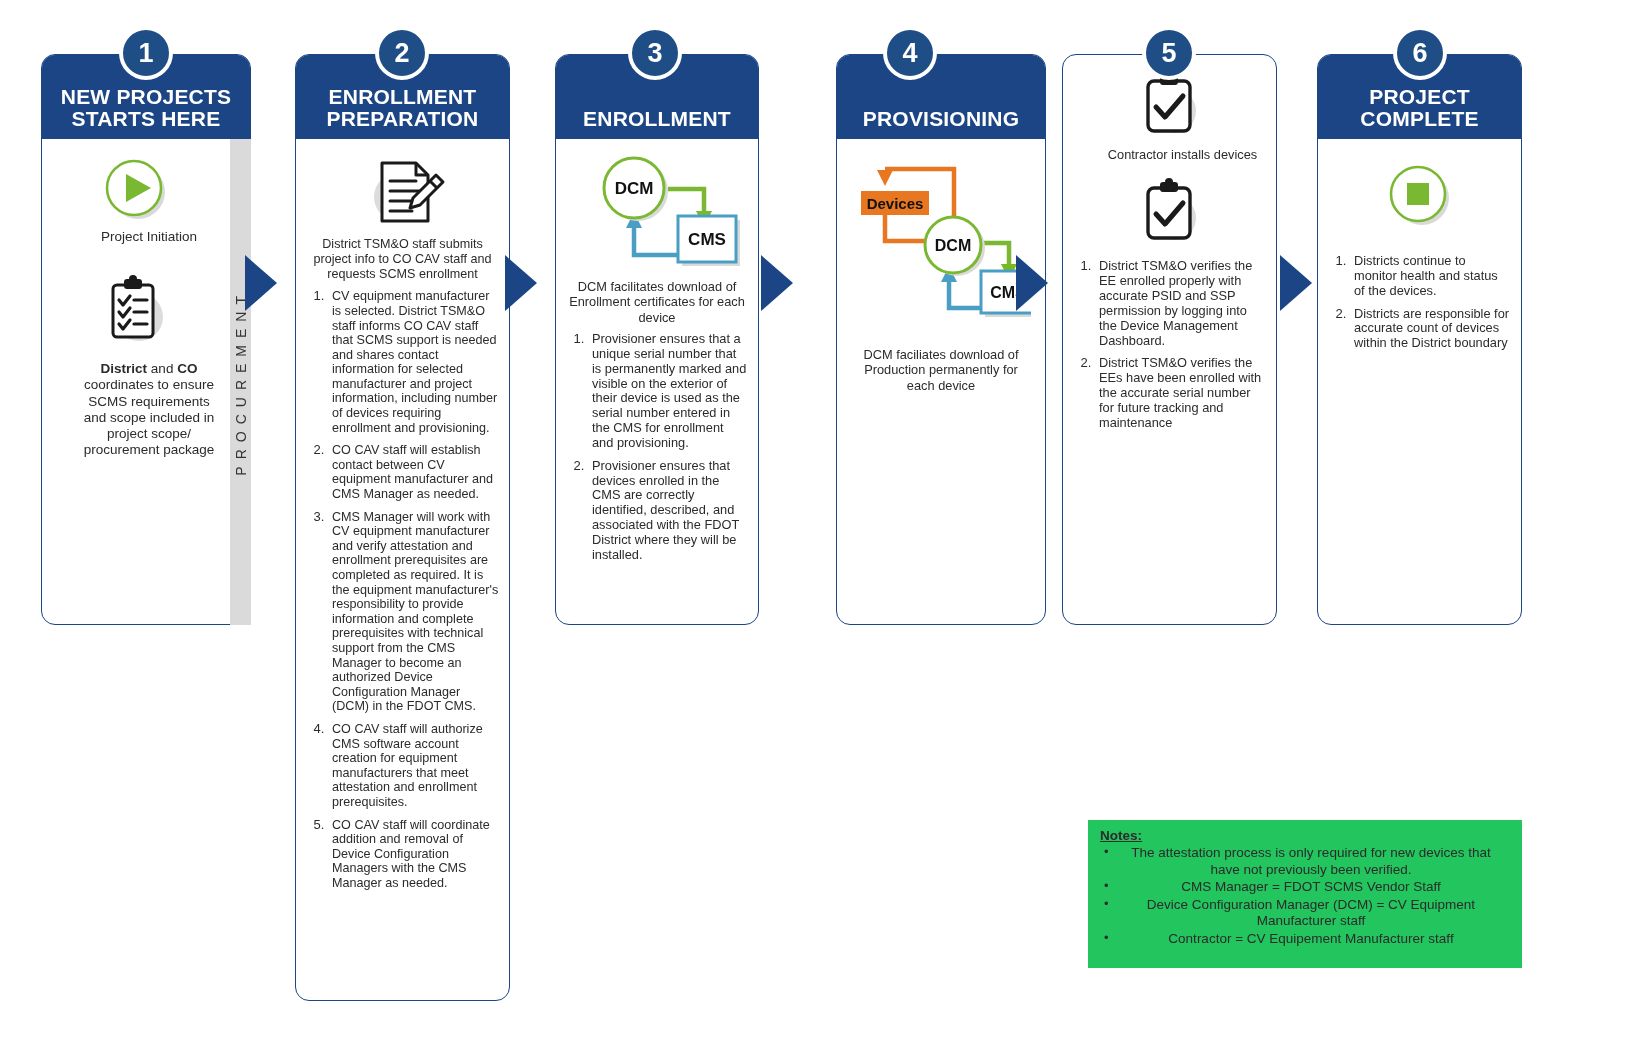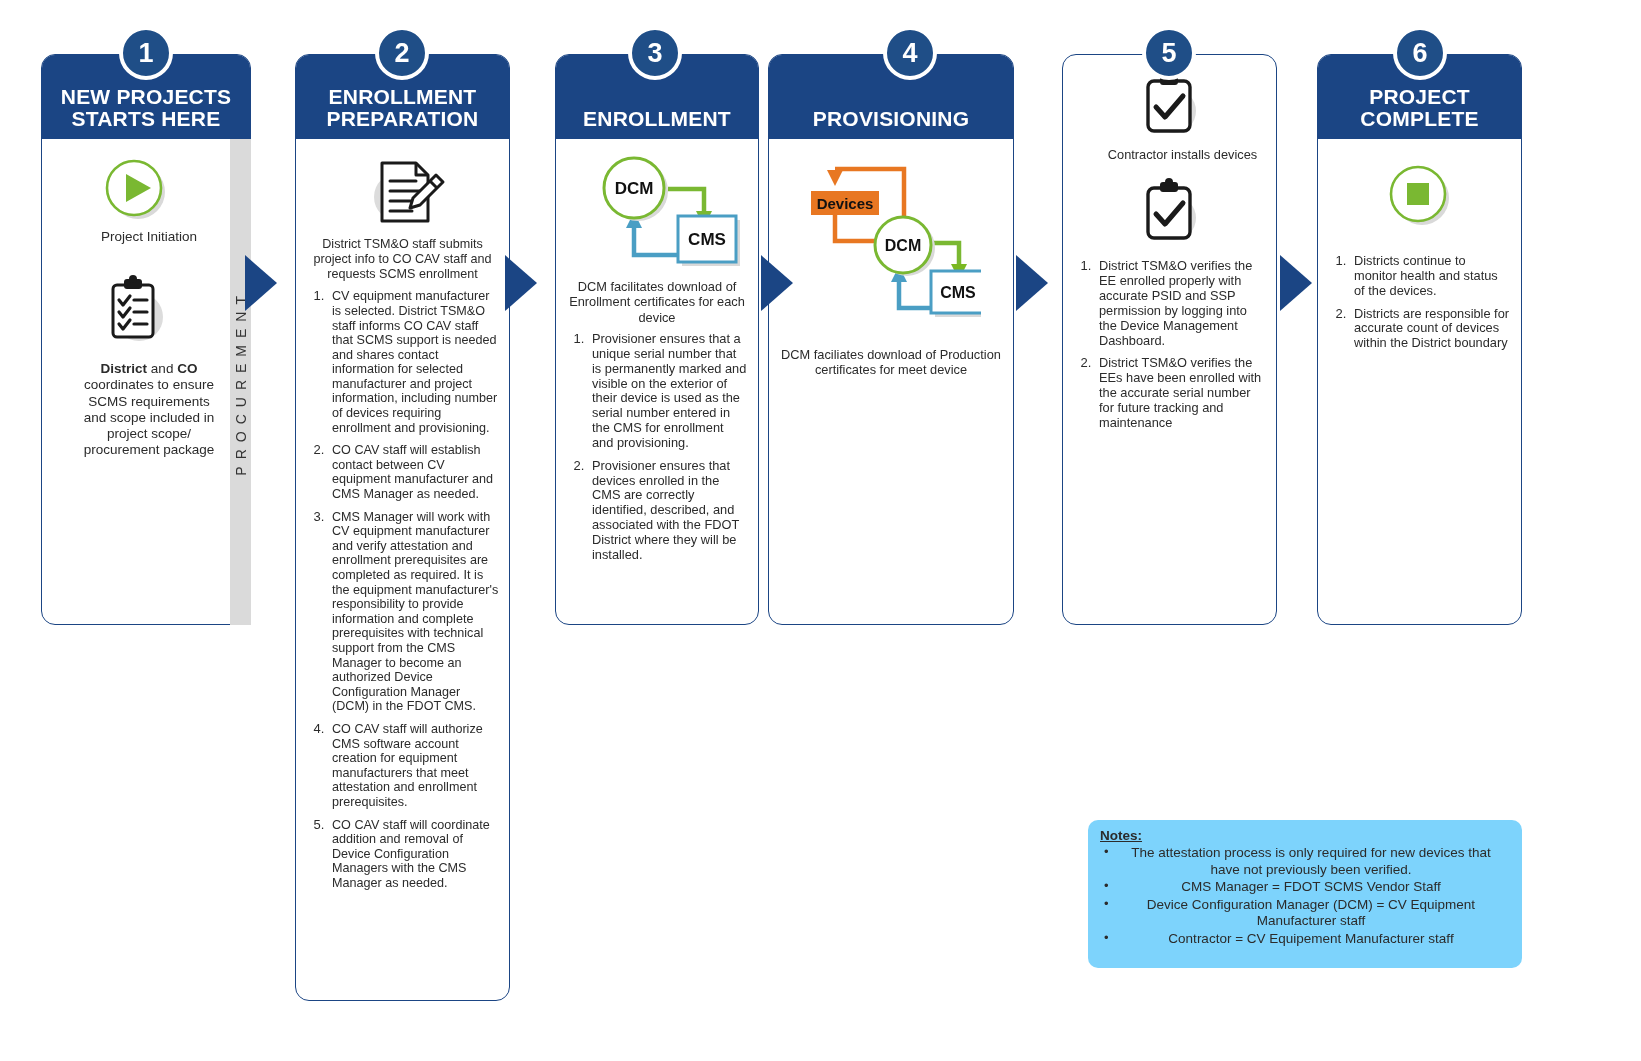--- a/index.html
+++ b/index.html
@@ -91,25 +91,24 @@
 
   ol.steps { margin: 4px 0 0 0; padding: 0 0 0 22px; }
   ol.steps li { margin-bottom: 7px; padding-left: 4px; line-height: 1.16; }
   ol.steps li::marker { font-size: 13px; }
 
   .icon-wrap { display: flex; justify-content: center; margin-top: 8px; }
 
   
   .notes {
     position: absolute;
-    background: #7dd3fc;
+    background: #22c55e;
     padding: 8px 24px 10px 12px;
     font-size: 13.5px;
     line-height: 1.22;
-    border-radius: 10px;
   }
   .notes-title { font-weight: bold; text-decoration: underline; margin-bottom: 1px; }
   .notes ul { margin: 0; padding-left: 20px; list-style: none; text-align: center; }
   .notes li { position: relative; margin-bottom: 1px; padding-left: 4px; }
   .notes li::before {
     content: "\2022";
     position: absolute; left: -16px; top: -1px;
     font-size: 13px;
   }
   .hidden-head-line { display:block; }
@@ -224,21 +223,21 @@
       <div class="center-note" style="font-size:12.8px;">DCM facilitates download of Enrollment certificates for each device</div>
       <ol class="steps" style="font-size:12.8px;">
         <li>Provisioner ensures that a unique serial number that is permanently marked and visible on the exterior of their device is used as the serial number entered in the CMS for enrollment and provisioning.</li>
         <li>Provisioner ensures that devices enrolled in the CMS are correctly identified, described, and associated with the FDOT District where they will be installed.</li>
       </ol>
     </div>
   </div>
   <div class="badge" style="left:628px; top:26px;">3</div>
   <div class="arrow" style="left:761px; top:255px;"></div>
 
-  <div class="card" style="left:768px; top:54px; width:246px; height:571px;">
+  <div class="card" style="left:836px; top:54px; width:210px; height:571px;">
     <div class="card-head" style="height:84px; font-size:21px;">
       <span>
         <span class="hidden-head-line">PROVISIONING</span>
       </span>
     </div>
     <div class="card-body" style="padding:6px 10px; font-size:12.8px;">
       <div class="icon-wrap">
         <svg width="180" height="180" viewBox="0 0 180 180">
 
           <path d="M103 70 V16 H34" fill="none" stroke="#e87722" stroke-width="4.5"></path>
@@ -258,21 +257,21 @@
 
           <circle cx="106" cy="95" r="28" fill="#d9d9d9"></circle>
           <circle cx="102" cy="92" r="28" fill="#ffffff" stroke="#7ab832" stroke-width="3"></circle>
           <text x="102" y="98" text-anchor="middle" font-family="Liberation Sans, sans-serif" font-size="16" font-weight="bold" fill="#111">DCM</text>
 
           <rect x="134" y="122" width="54" height="42" fill="#d9d9d9"></rect>
           <rect x="130" y="118" width="54" height="42" fill="#ffffff" stroke="#4a9ec4" stroke-width="3"></rect>
           <text x="157" y="145" text-anchor="middle" font-family="Liberation Sans, sans-serif" font-size="16" font-weight="bold" fill="#111">CMS</text>
         </svg>
       </div>
-      <div class="center-note" style="font-size:12.8px; margin-top:14px;">DCM faciliates download of Production certificates for meet device</div>
+      <div class="center-note" style="font-size:12.8px; margin-top:14px;">DCM faciliates download of Production permanently for each device</div>
     </div>
   </div>
   <div class="badge" style="left:883px; top:26px;">4</div>
   <div class="arrow" style="left:1016px; top:255px;"></div>
 
   <div class="card" style="left:1062px; top:54px; width:215px; height:571px;">
     <div class="card-body" style="padding:8px 10px; font-size:12.8px;">
       <div class="icon-wrap">
         <svg width="72" height="70" viewBox="0 0 72 70">
           <circle cx="40" cy="40" r="22" fill="#dcdcdc"></circle>

